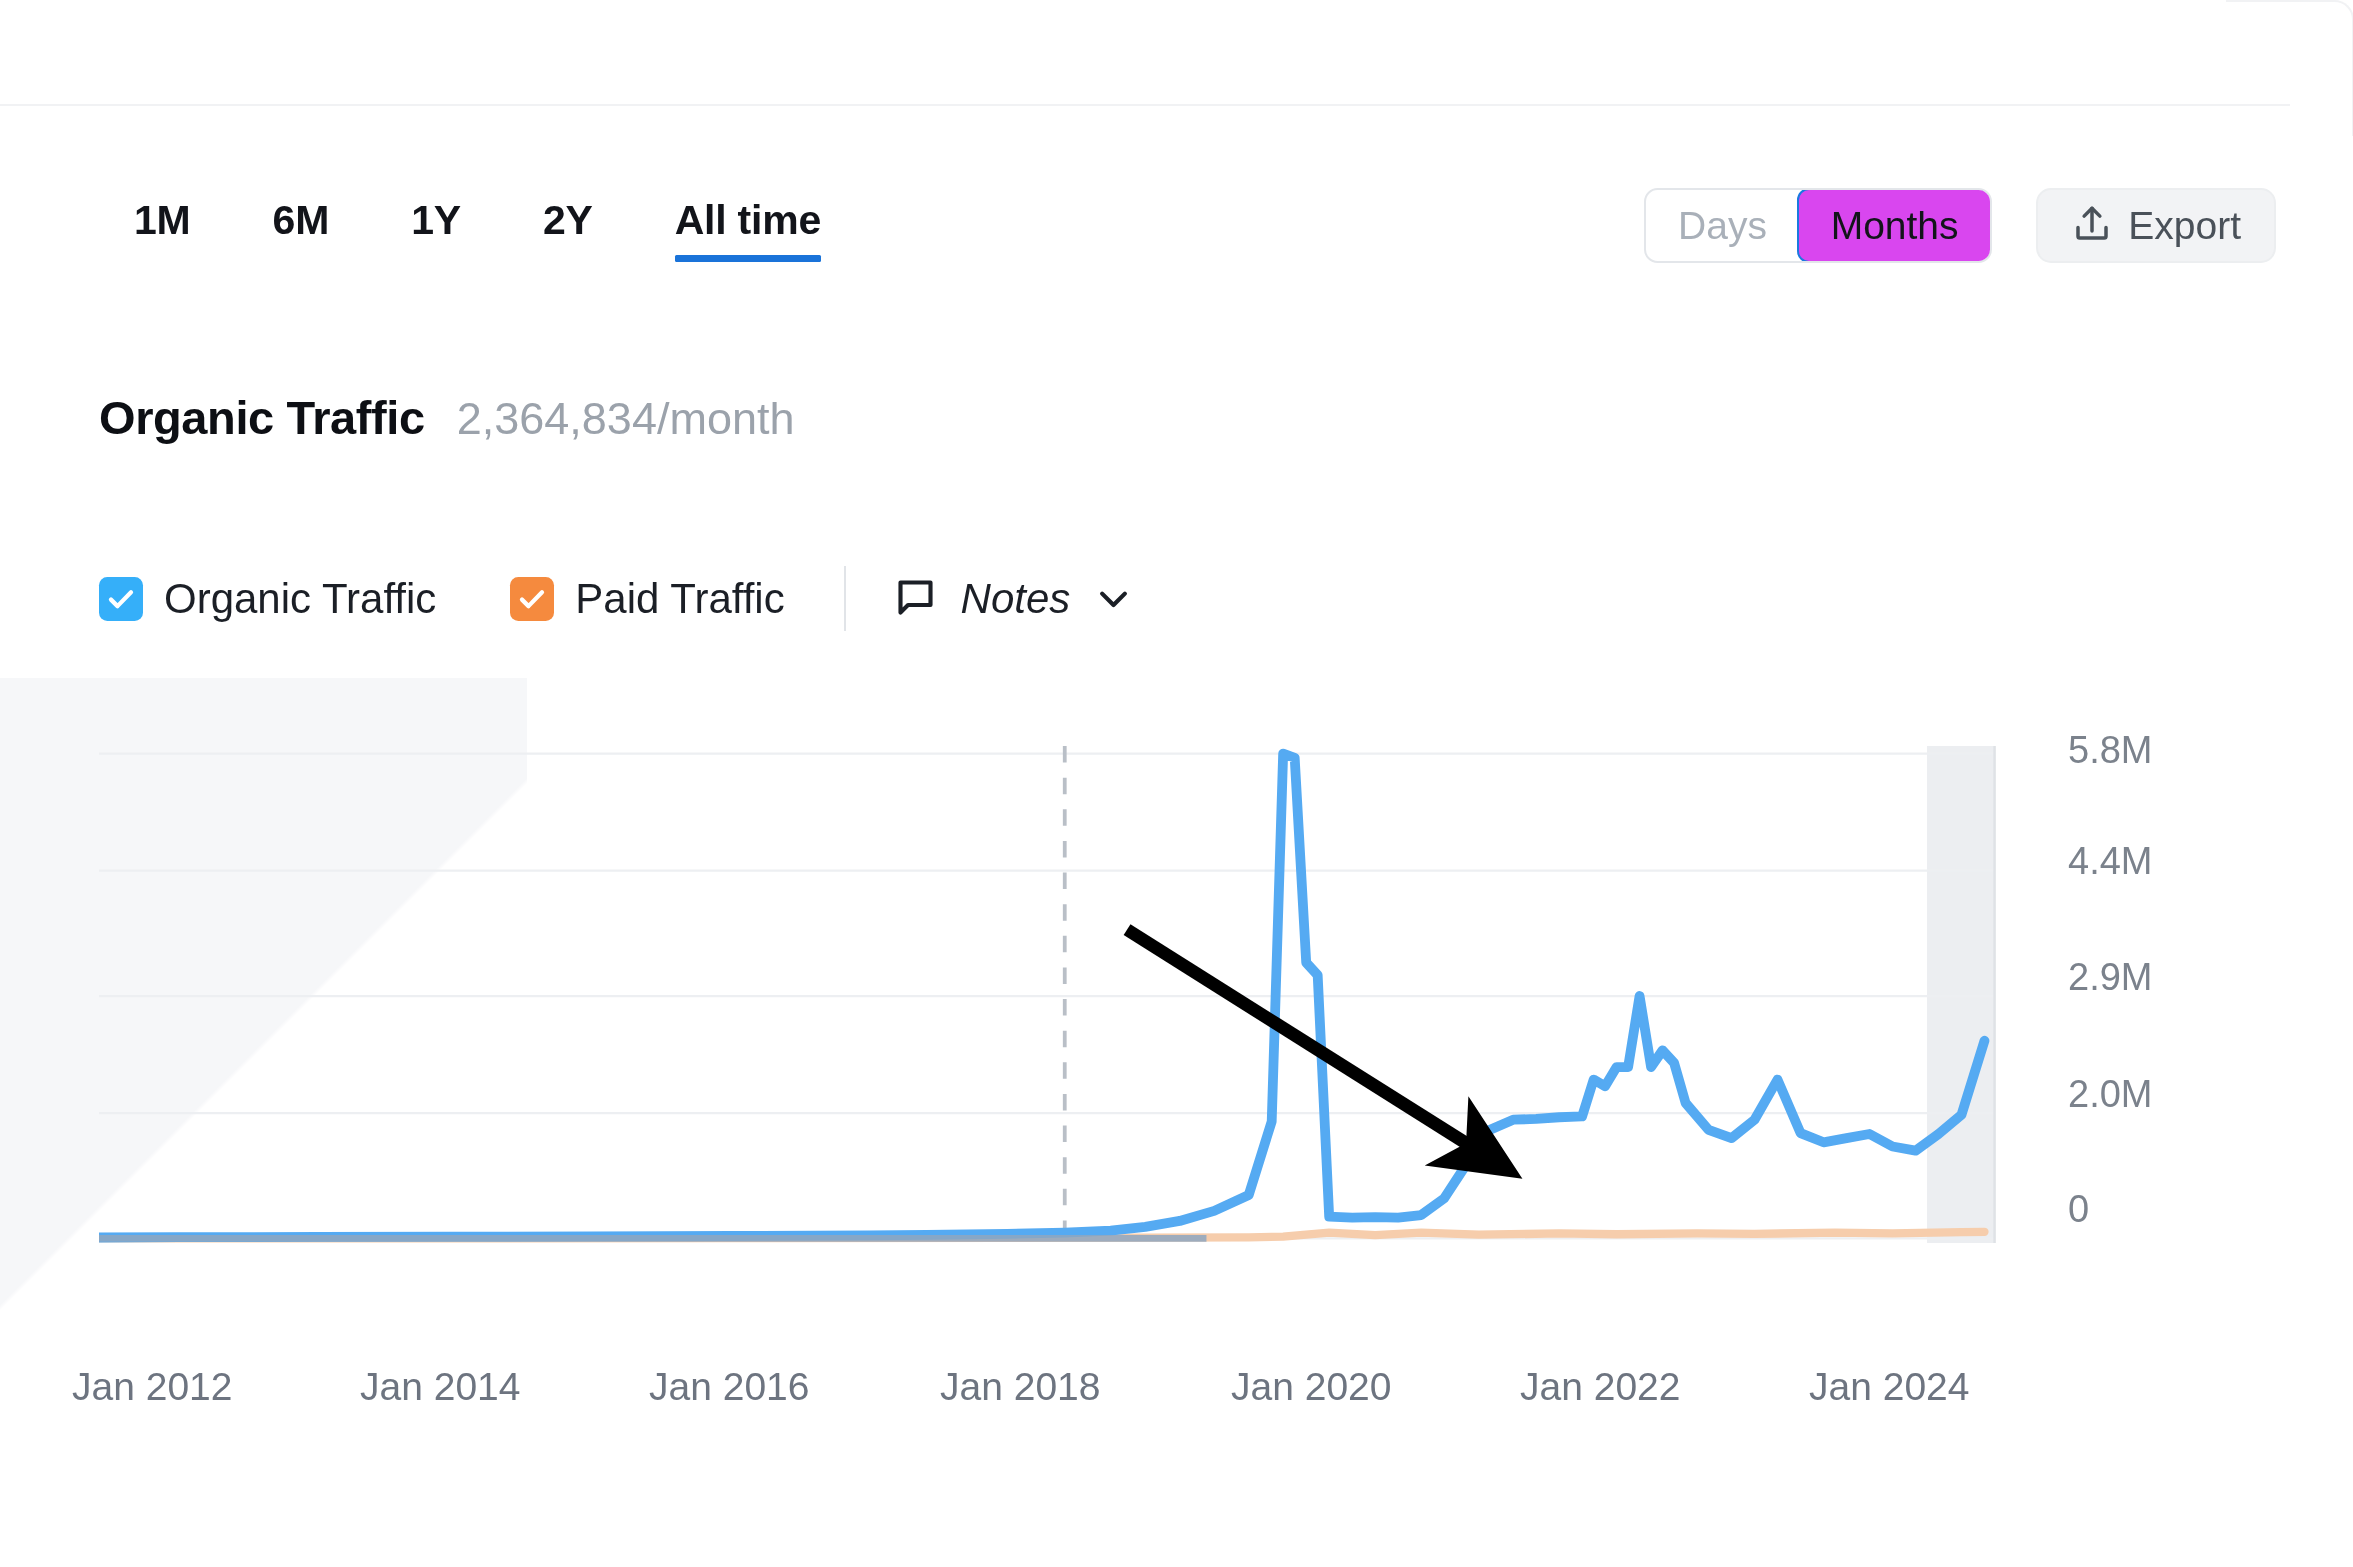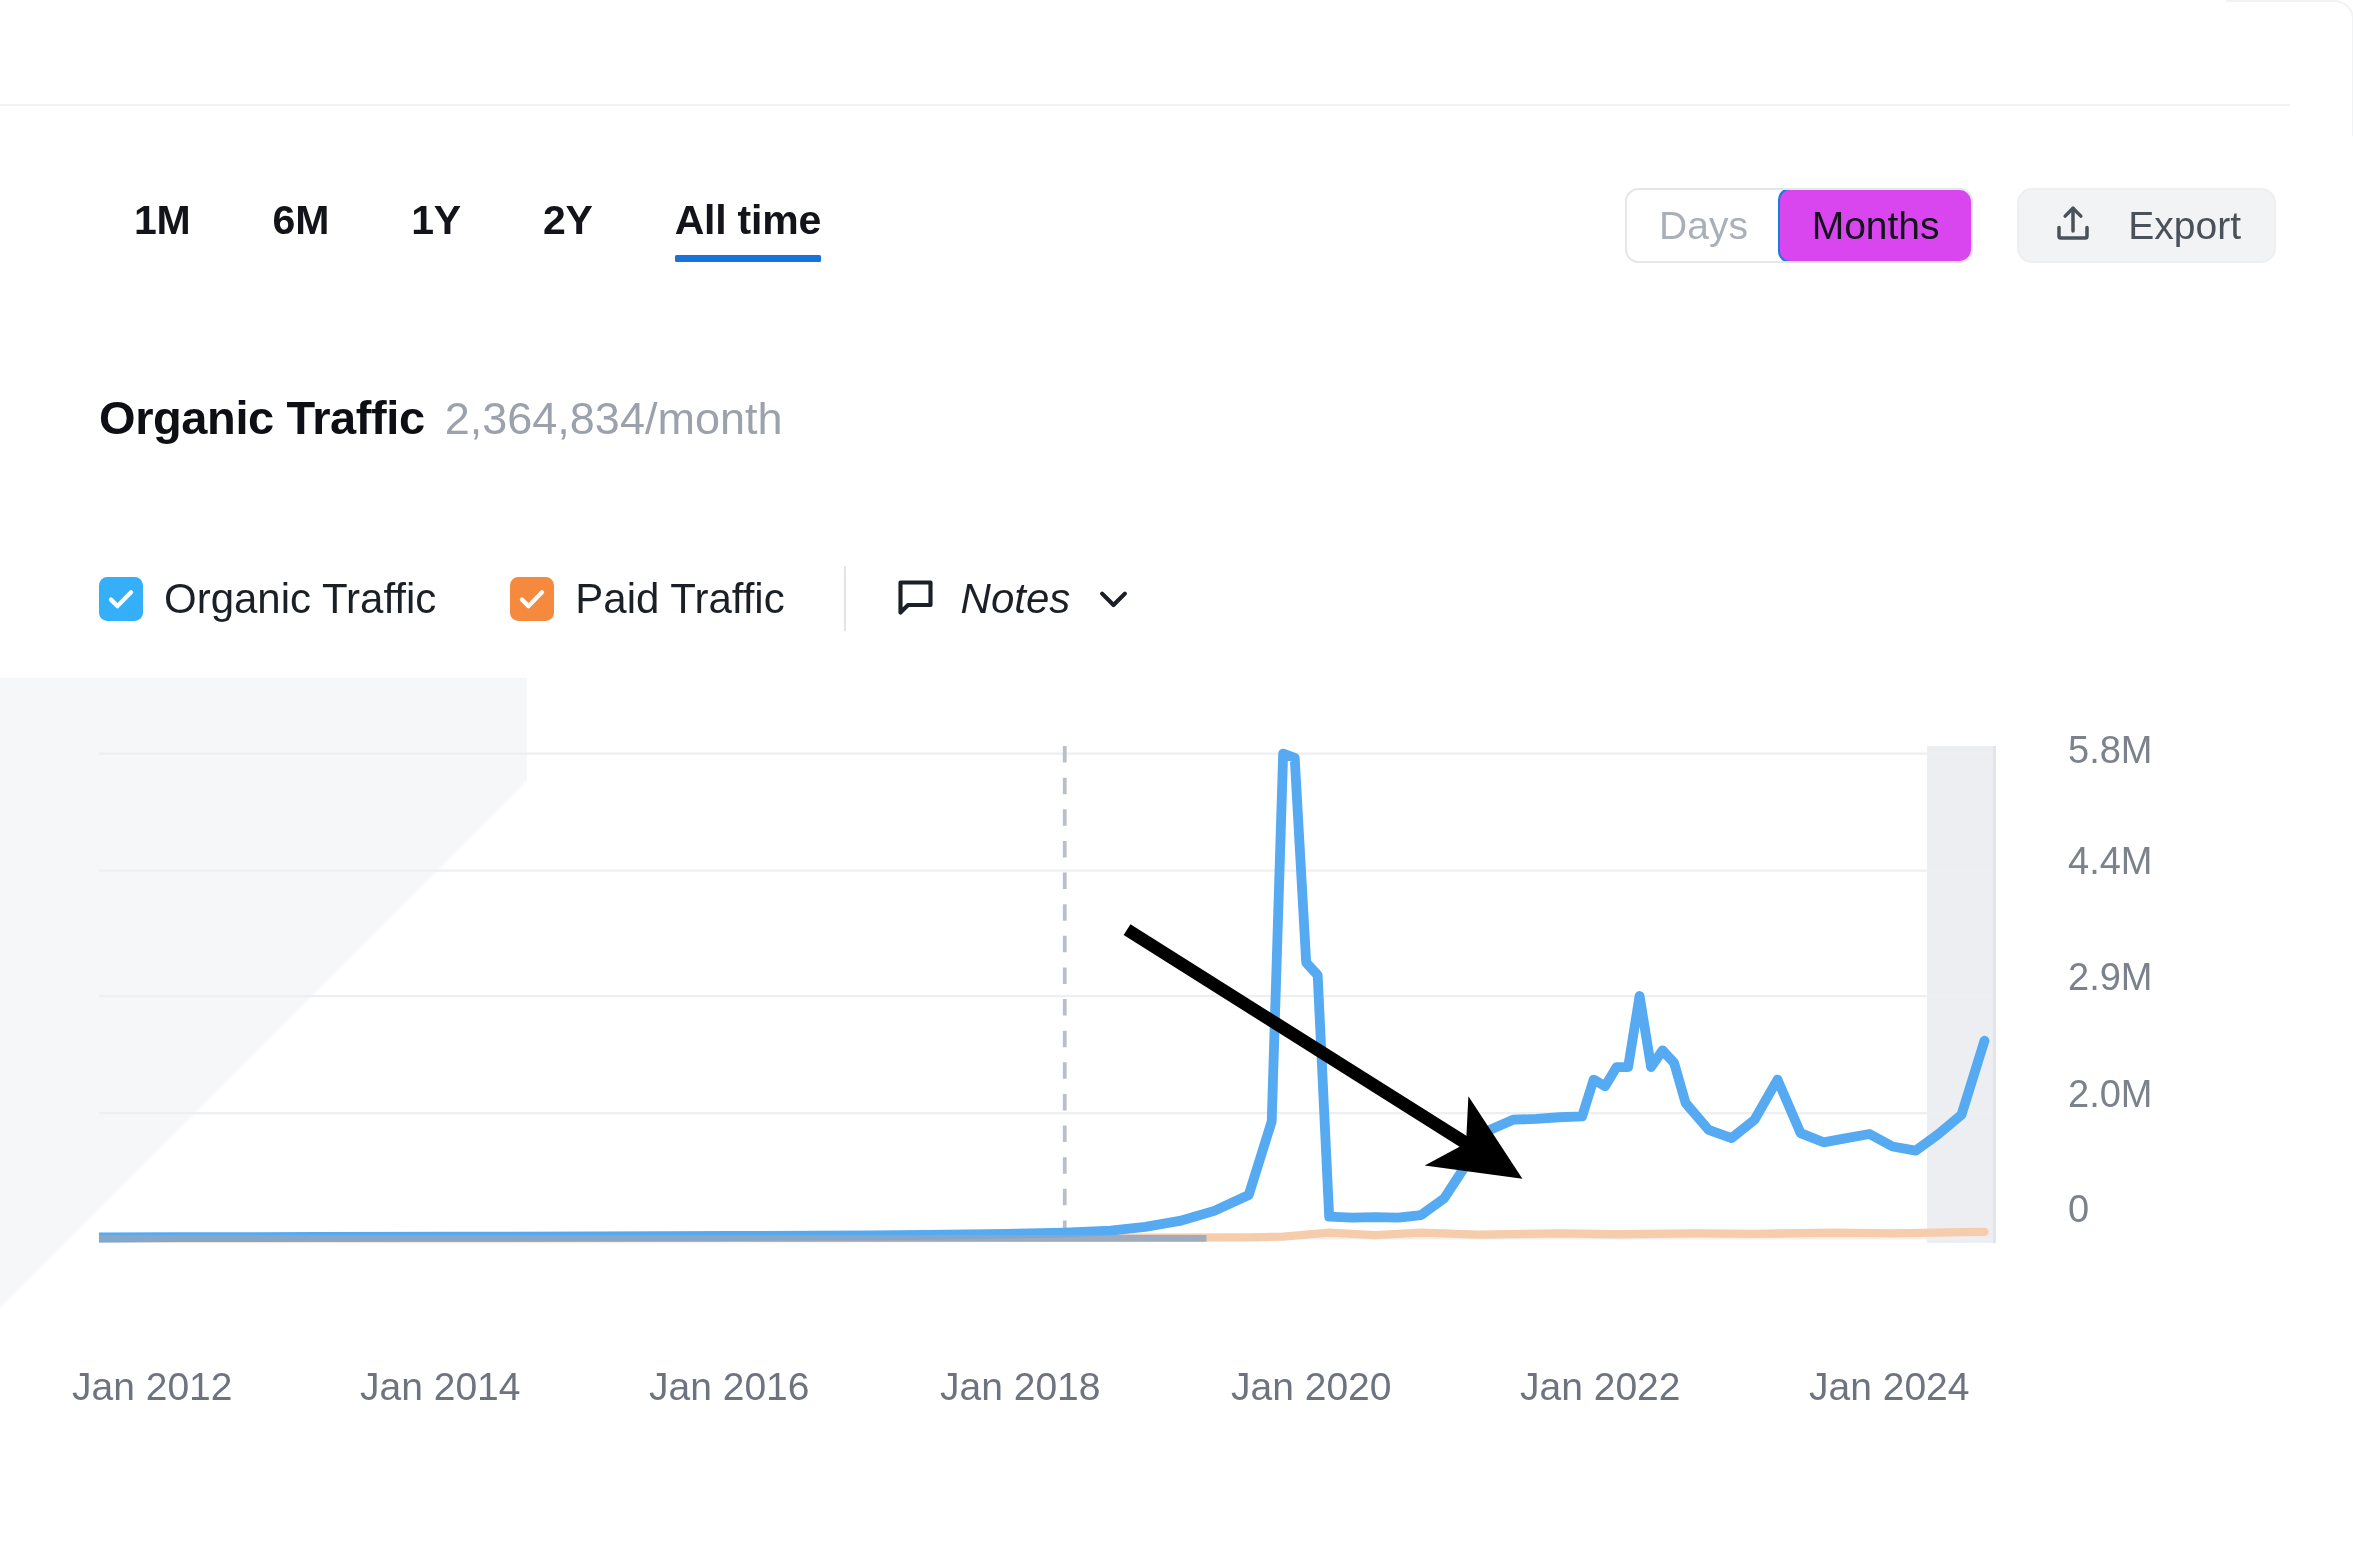--- a/index.html
+++ b/index.html
@@ -25,28 +25,28 @@
   
   .toolbar{position:absolute;left:99px;top:197px;display:flex;align-items:flex-start;}
   .range-tab{font-size:41px;color:#12141a;font-weight:700;margin-right:47px;position:relative;
     padding-bottom:18px;letter-spacing:-0.2px;cursor:pointer;margin-left:35px;}
   .range-tab.active::after{content:"";position:absolute;left:0;right:0;bottom:0;height:6.8px;background:#1a73d9;border-radius:1.5px;}
 
   .right-controls{position:absolute;right:78px;top:188px;display:flex;align-items:center;}
   .seg{display:flex;border:2.3px solid #e3e6ea;border-radius:13.6px;overflow:hidden;background:#fff;height:75px;box-sizing:border-box;}
   .seg-item{display:flex;align-items:center;justify-content:center;font-size:39px;padding:0 32px;color:#a9b0b9;cursor:pointer;box-sizing:border-box;}
   .seg-item.on{background:#d946ef;color:#12141a;border:2.3px solid #1a7ae0;border-radius:12px;margin:-2.3px;}
-  .export-btn{display:flex;align-items:center;gap:34px;background:#f2f3f5;border:2.3px solid #eceef0;border-radius:15px;
+  .export-btn{display:flex;align-items:center;gap:15px;background:#f2f3f5;border:2.3px solid #eceef0;border-radius:15px;
     height:75px;box-sizing:border-box;padding:0 33px;margin-left:44px;cursor:pointer;}
   .export-btn span.lbl{font-size:39px;color:#4a5159;}
 
   
   .title-row{position:absolute;left:99px;top:390px;display:flex;align-items:baseline;}
   .title-main{font-size:47px;font-weight:700;color:#0d0f14;letter-spacing:-0.4px;}
-  .title-sub{font-size:45px;color:#9ba2ab;margin-left:20px;}
+  .title-sub{font-size:45px;color:#9ba2ab;margin-left:32px;}
 
   
   .legend{position:absolute;left:99px;top:566px;display:flex;align-items:center;}
   .legend-item{display:flex;align-items:center;margin-right:74px;cursor:pointer;}
   .cb{width:44px;height:44px;border-radius:8.3px;display:flex;align-items:center;justify-content:center;}
   .cb svg{width:30px;height:30px;}
   .legend-label{font-size:42px;color:#1b1f26;margin-left:21px;}
   .legend-divider{width:2.3px;height:65px;background:#e1e4e8;margin:0 47px 0 -15px;}
   .notes{display:flex;align-items:center;cursor:pointer;font-style:italic;}
   .notes-label{font-size:42px;color:#1b1f26;margin-left:22.6px;}

